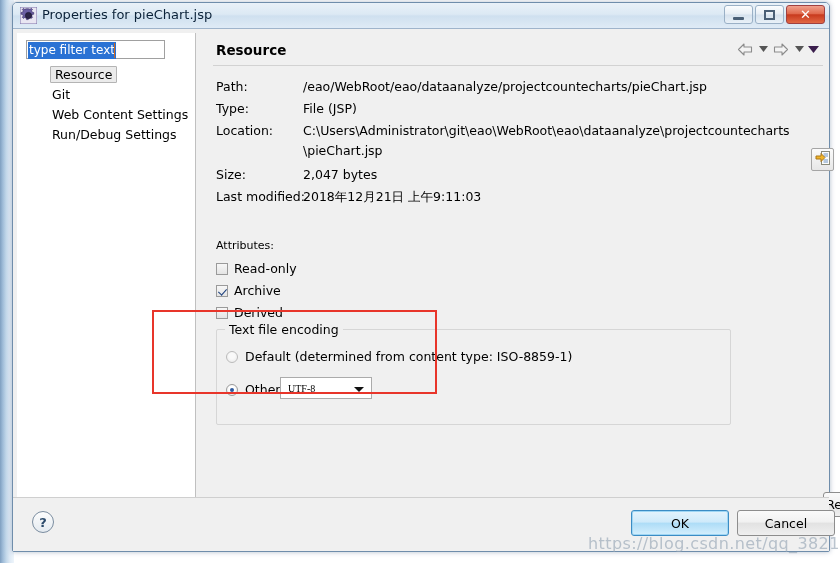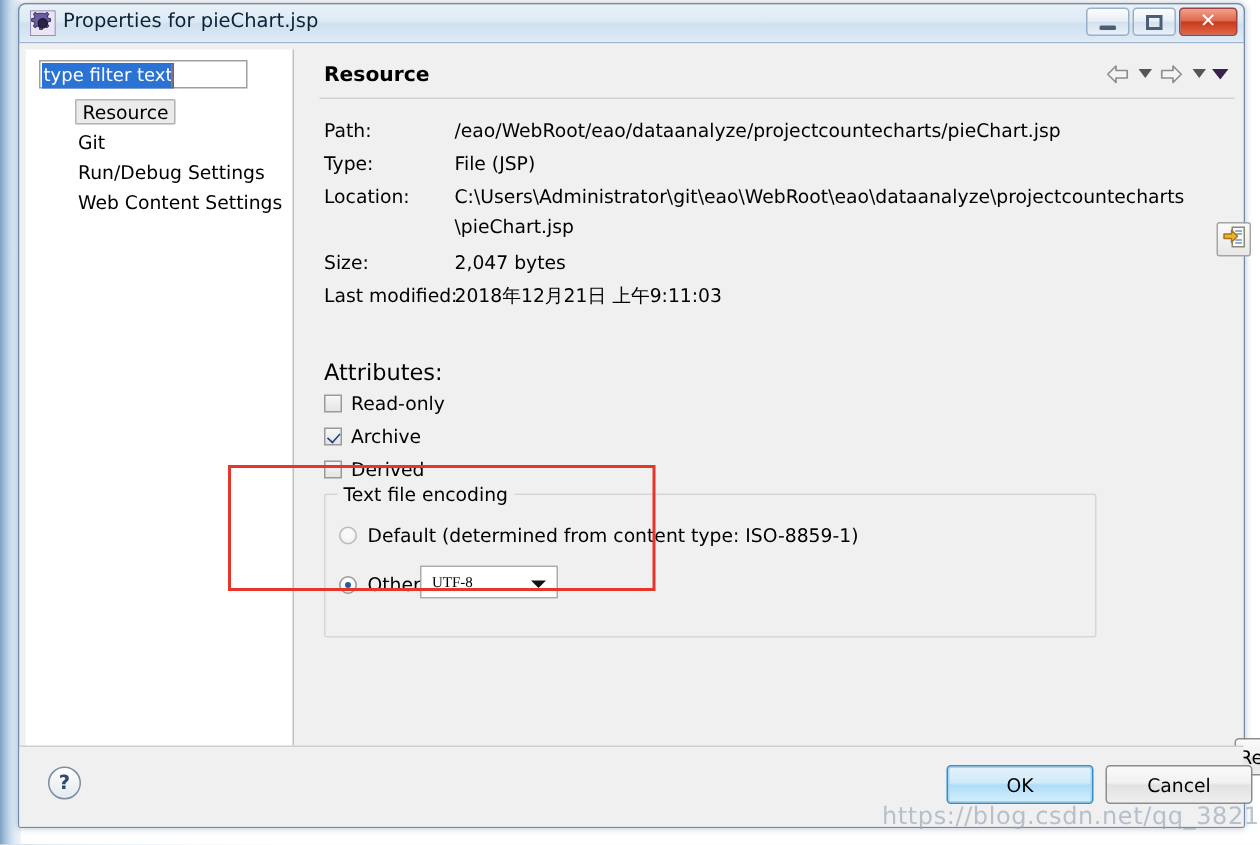--- a/index.html
+++ b/index.html
@@ -189,21 +189,21 @@
     box-sizing: border-box;
     border: 1px solid #a5a5a5;
     background: linear-gradient(to bottom,#fbfbfb,#e7e7e7);
     border-radius: 2px;
     display: flex; align-items: center; justify-content: center;
     cursor: default;
   }
 
   #attributes-label {
     position: absolute; left: 13px; top: 206px;
-    font-size: 15px; font-family: "DejaVu Sans", sans-serif;
+    font-size: 11px; font-family: "DejaVu Sans", sans-serif;
   }
   .check-row {
     position: absolute; left: 13px;
     font-size: 12.5px;
     font-family: "DejaVu Sans", sans-serif;
     display: flex; align-items: center; gap: 6px;
     white-space: nowrap; cursor: default;
   }
   .cbox {
     width: 12px; height: 12px; box-sizing: border-box;
@@ -386,24 +386,24 @@
       </div>
 
       <div id="tree-list">
         <div class="tree-item selected">
           <span class="tree-label">Resource</span>
         </div>
         <div class="tree-item">
           <span class="tree-label">Git</span>
         </div>
         <div class="tree-item">
+          <span class="tree-label">Web Content Settings</span>
+        </div>
+        <div class="tree-item">
           <span class="tree-label">Run/Debug Settings</span>
-        </div>
-        <div class="tree-item">
-          <span class="tree-label">Web Content Settings</span>
         </div>
       </div>
     </div>
 
     <div id="right-pane">
 
       <div id="page-title">Resource</div>
       <div id="header-sep"></div>
 
       <div id="header-toolbar">

